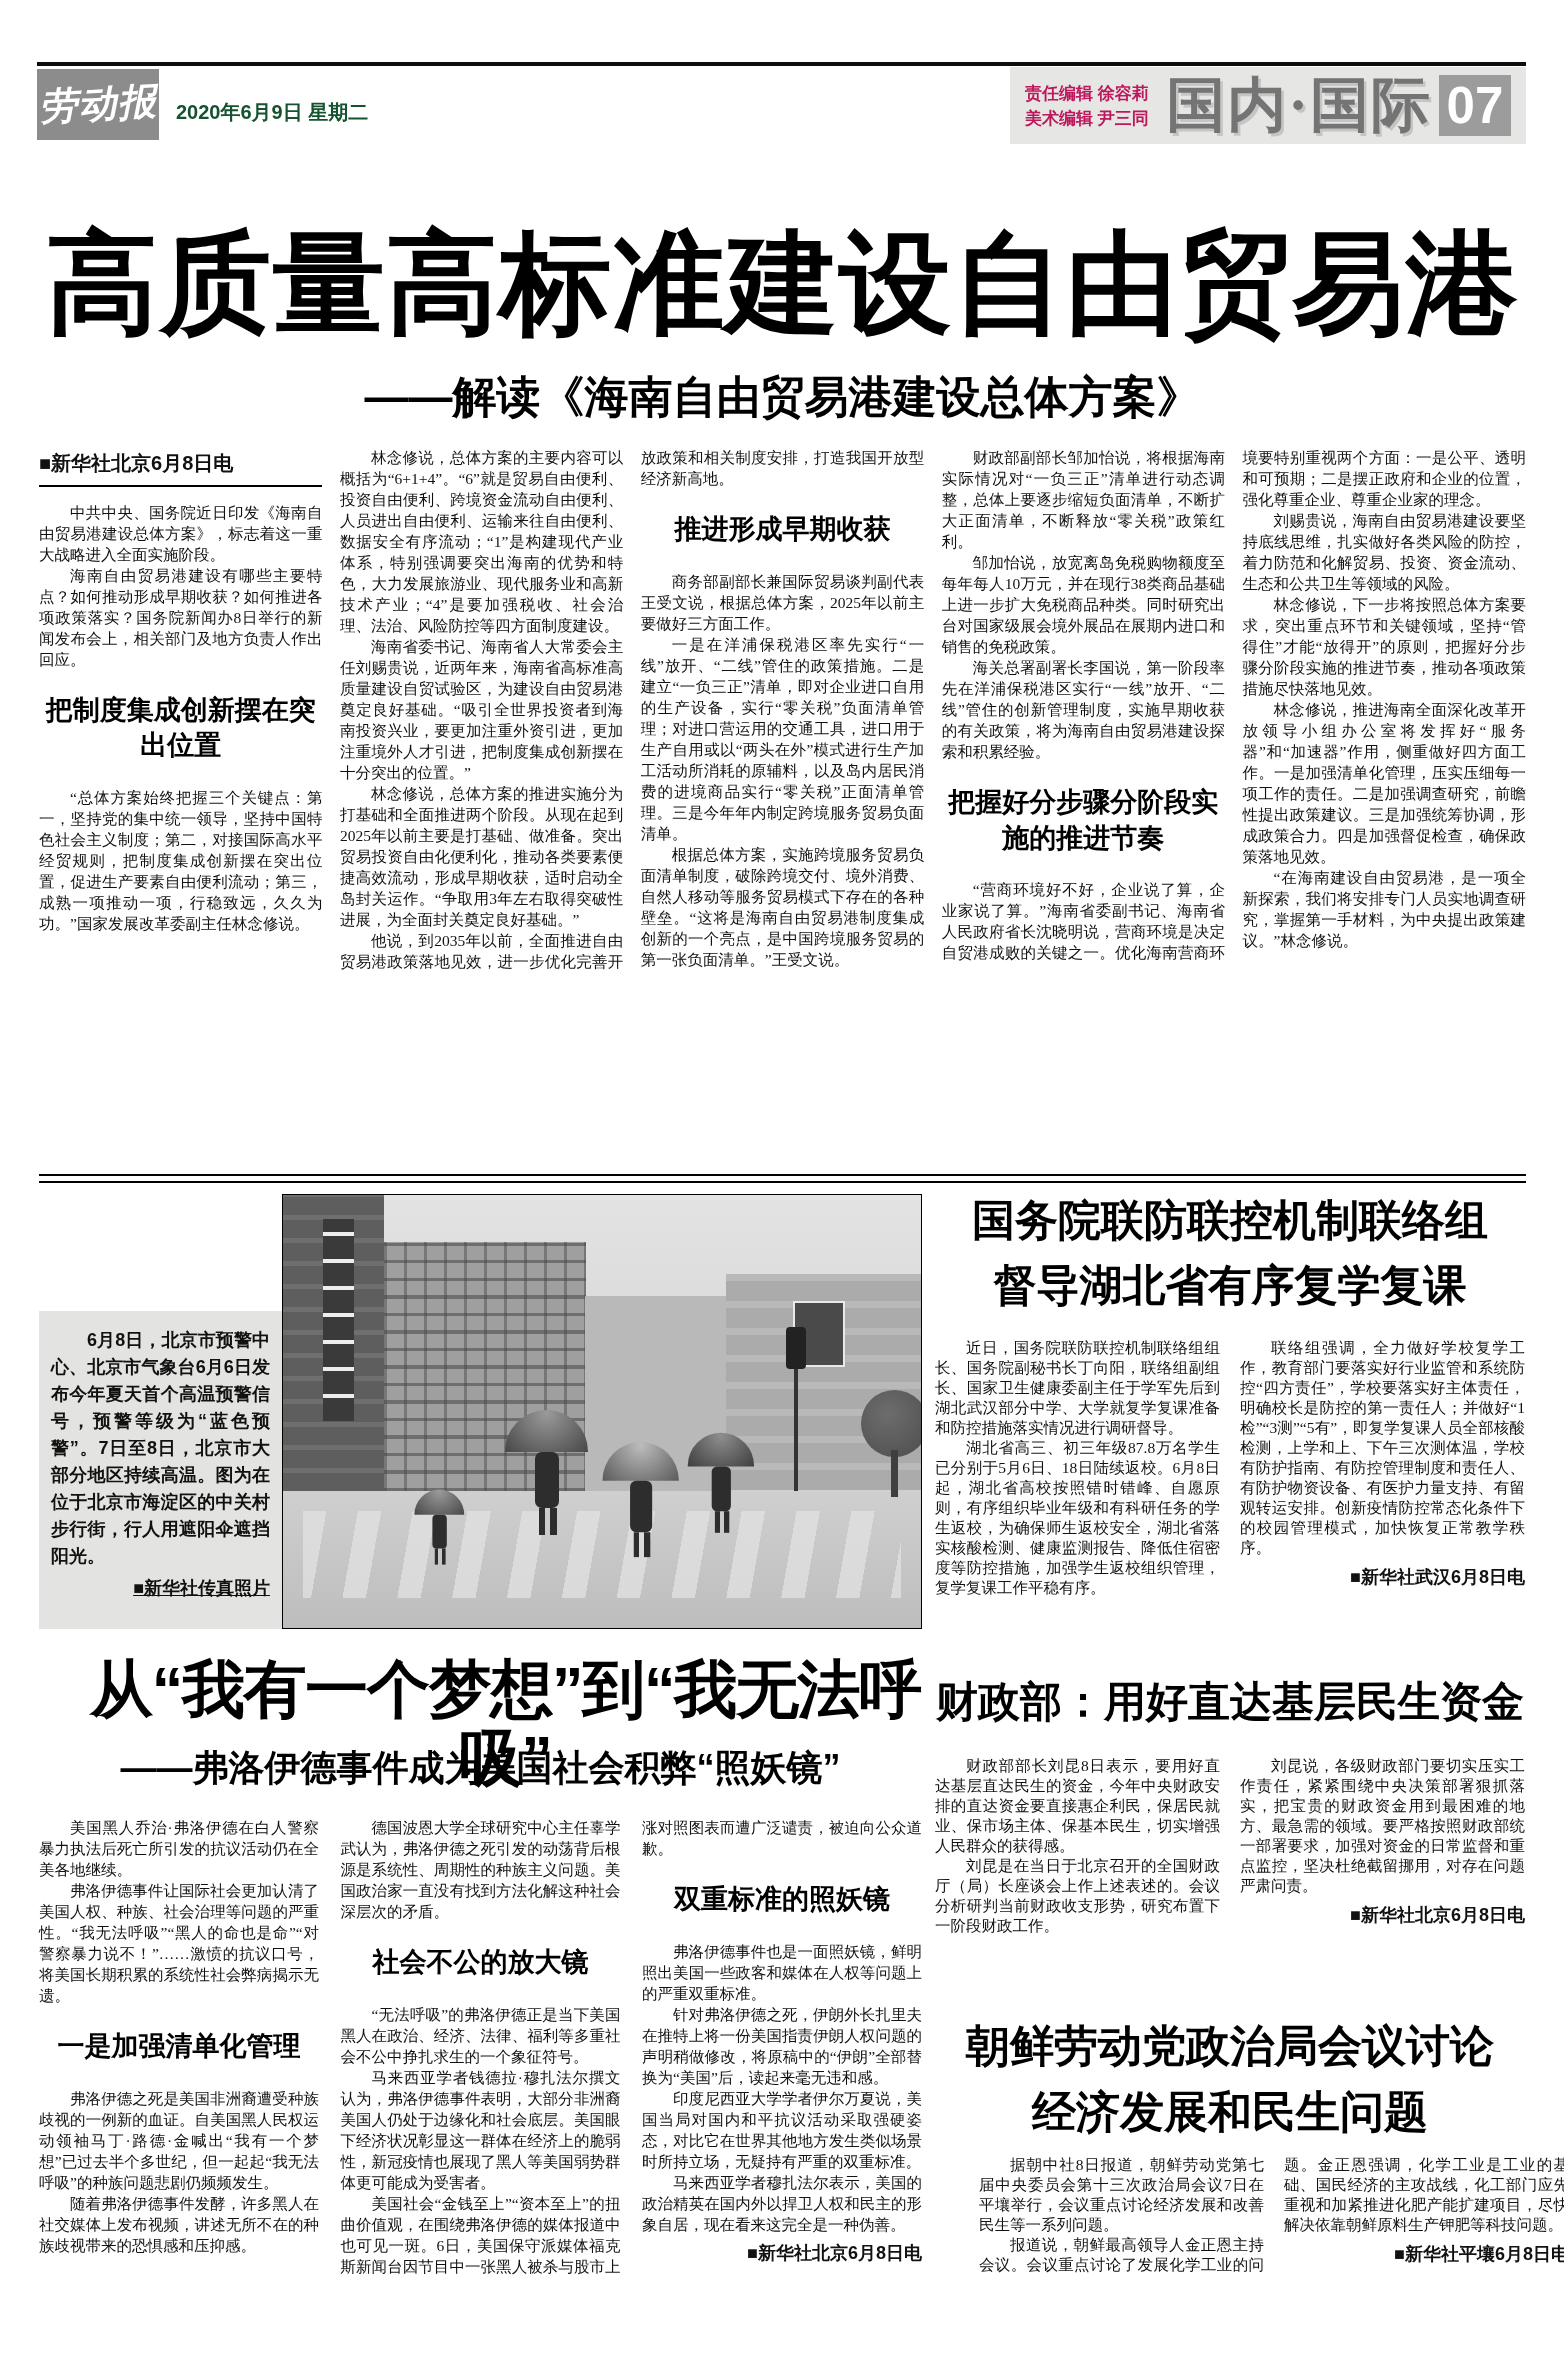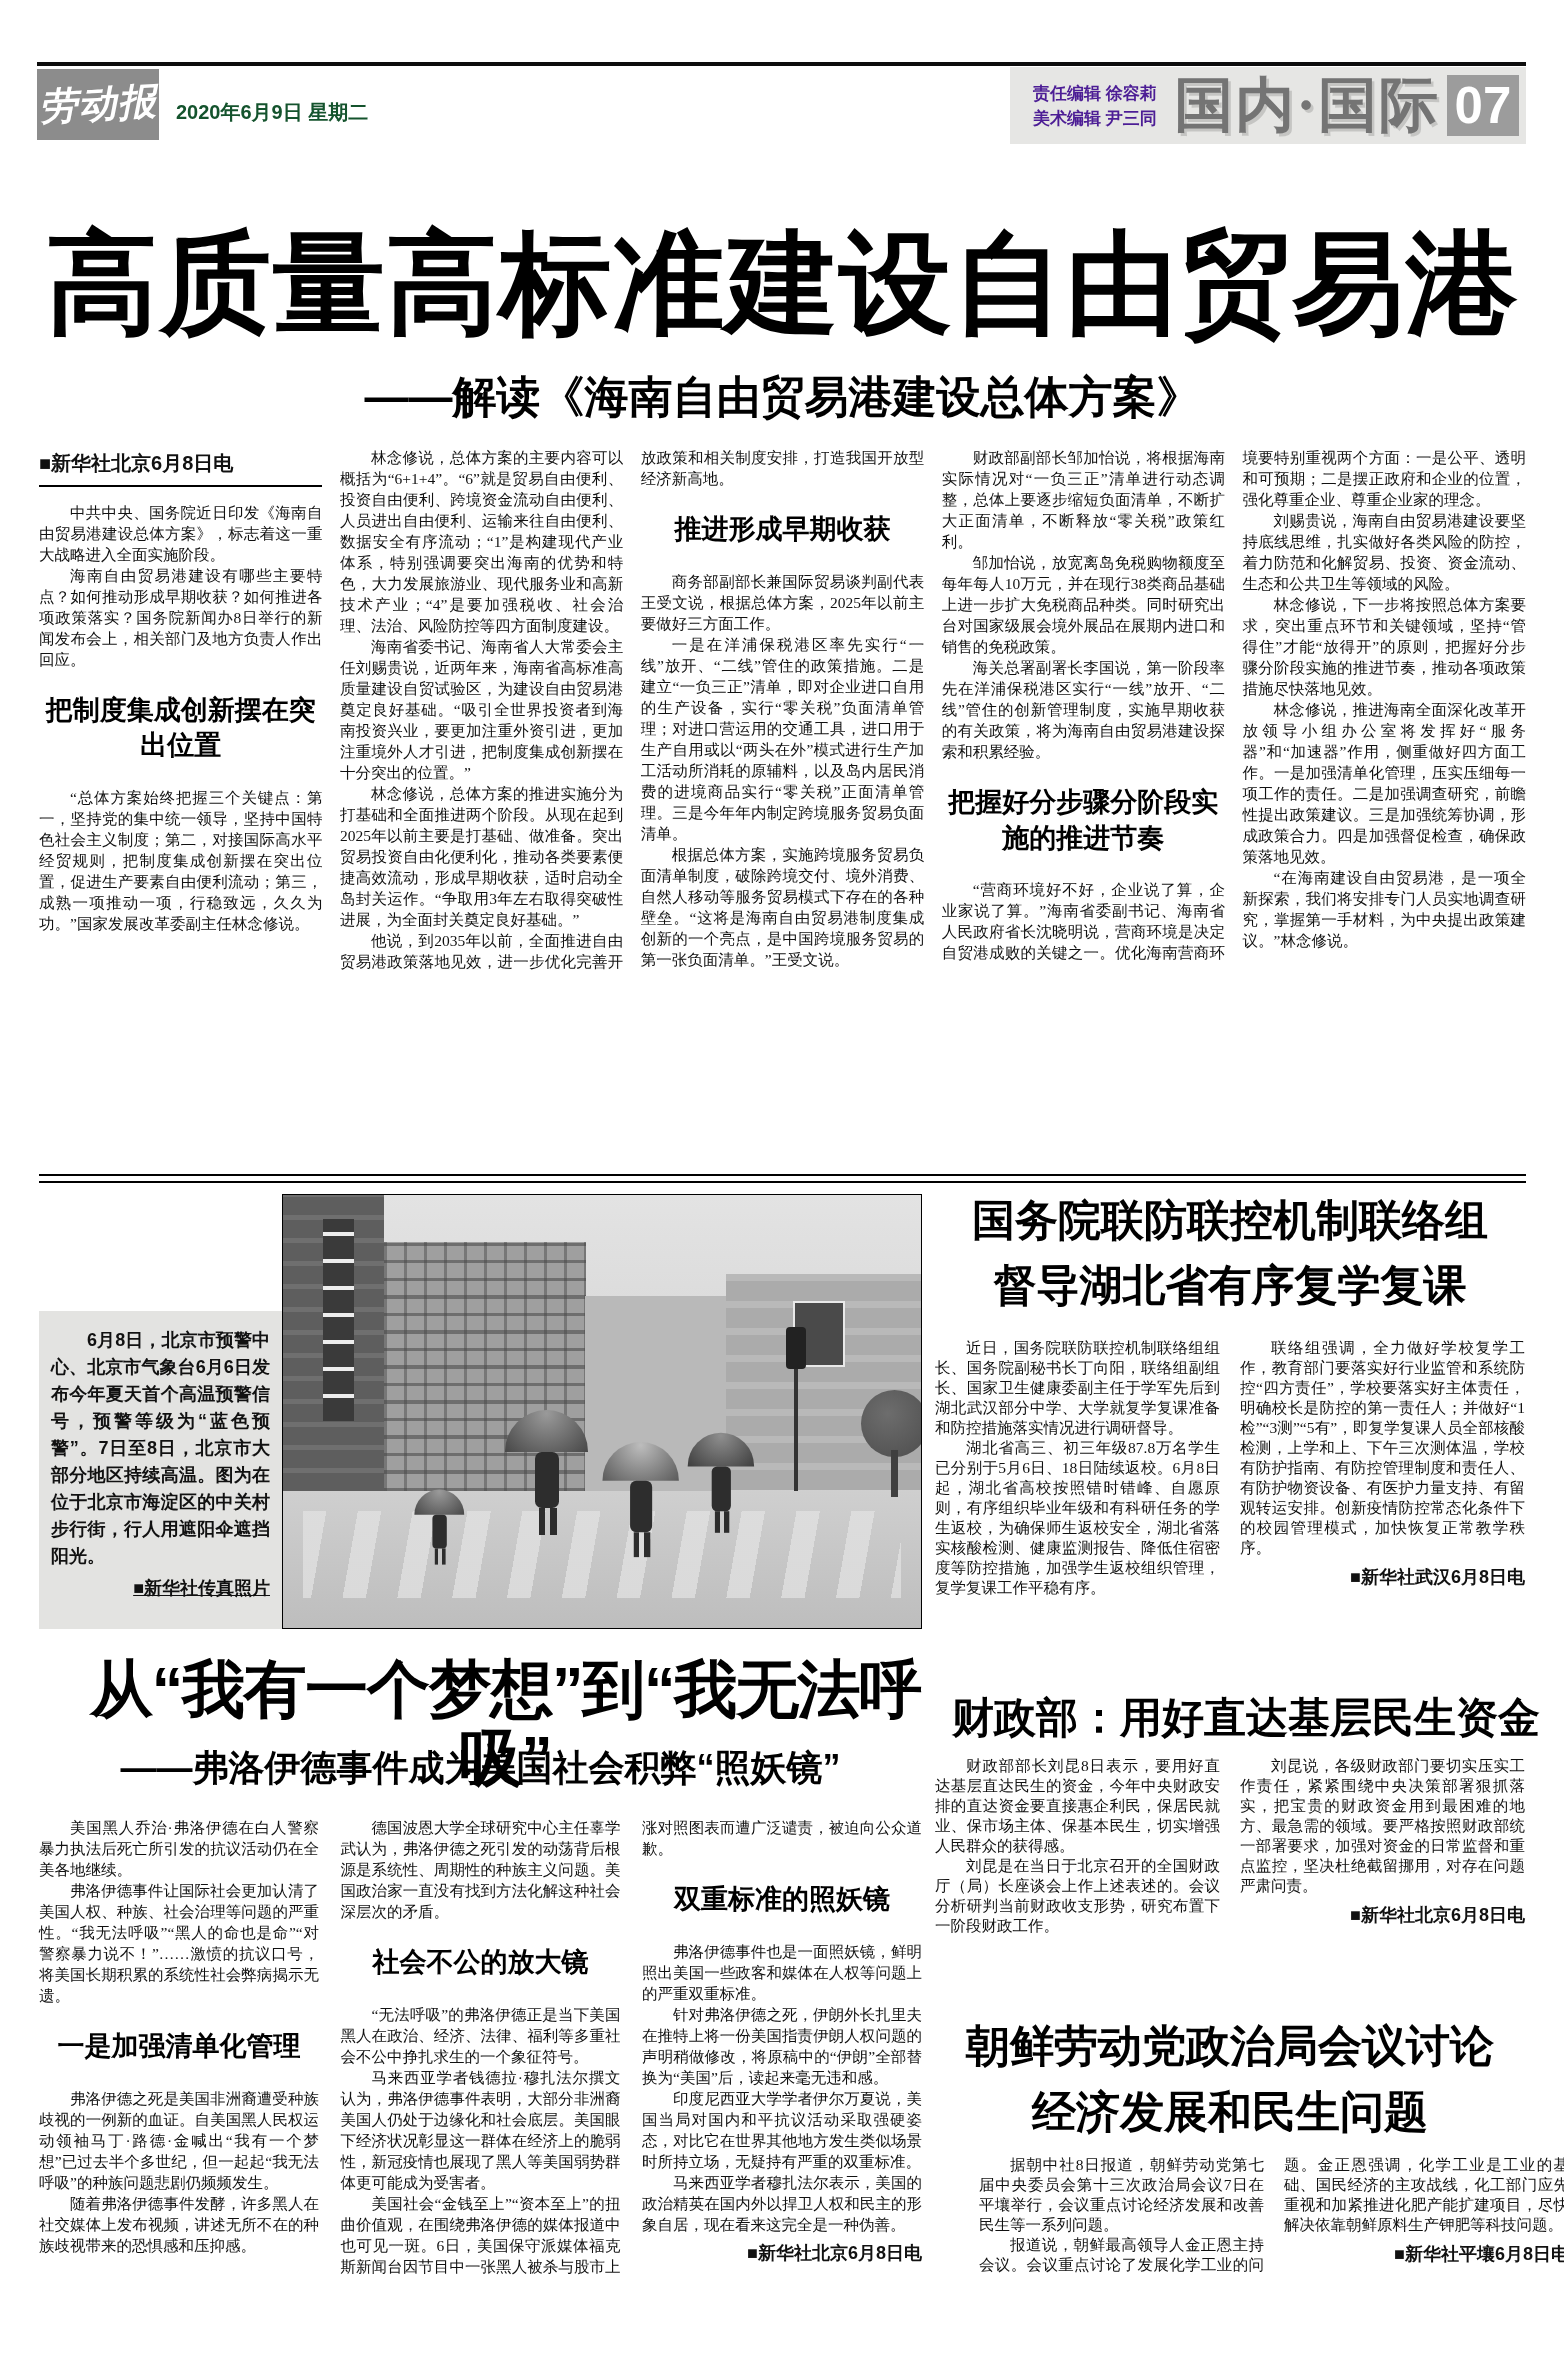--- a/index.html
+++ b/index.html
@@ -9,21 +9,21 @@
   }
   .abs{position:absolute;}
   
   .top-rule{left:37px;top:62px;width:1489px;height:4px;background:#0d0d0d;}
   .logo-box{left:37px;top:69px;width:122px;height:71px;background:#8c8c8c;
     display:flex;align-items:center;justify-content:center;}
   .logo-box span{color:#fff;font:italic 900 38px "DejaVu Serif", serif;transform:rotate(-3deg);letter-spacing:1.3px;}
   .mast-date{left:176px;top:99px;font:bold 20px "Liberation Sans", sans-serif;color:#14532d;}
   .right-band{left:1010px;top:67px;width:516px;height:77px;background:#e6e6e4;
     display:flex;align-items:center;padding-left:15px;box-sizing:border-box;}
-  .editors{font:bold 17px/25px "Liberation Sans", sans-serif;color:#4c1d95;white-space:nowrap;margin-left:8px;}
+  .editors{font:bold 17px/25px "Liberation Sans", sans-serif;color:#be185d;white-space:nowrap;}
   .section-title{font:bold 59px "Liberation Serif", serif;color:#747474;letter-spacing:2px;
     margin-left:17.5px;text-shadow:2.7px 2.7px 0 rgba(0,0,0,0.14);white-space:nowrap;}
   .page-num{background:#9c9c9c;color:#fff;font:bold 51px "Liberation Sans", sans-serif;
     padding:1.3px 8px;margin-left:6.7px;}
   
   .lead-headline{left:0;top:225px;width:1565px;text-align:center;margin:0;
     font:900 112px/1.05 "Liberation Sans", sans-serif;letter-spacing:1.3px;color:#000;}
   .lead-sub{left:0;top:368px;width:1565px;text-align:center;
     font:bold 44px "Liberation Sans", sans-serif;color:#000;}
   .lead-body{left:39px;top:447px;width:1487px;height:724px;
@@ -78,21 +78,21 @@
   .signoff{margin:6.7px 0 0;text-align:right;text-indent:0;
     font:bold 18px "Liberation Sans", sans-serif;}
   
   .a3-headline{left:56px;top:1647px;width:883px;margin:8px;text-align:center;
     font:900 63px/1.1 "Liberation Sans", sans-serif;letter-spacing:-1.3px;color:#000;}
   .a3-sub{left:39px;top:1744px;width:883px;text-align:center;
     font:bold 36px "Liberation Sans", sans-serif;color:#000;}
   .a3-body{left:39px;top:1817px;width:883px;height:552px;
     column-count:3;column-gap:21.5px;font-size:15.5px;line-height:21px;text-align:justify;}
   
-  .a4-title{left:935px;top:1674px;width:590px;margin:16px;text-align:center;
+  .a4-title{left:935px;top:1674px;width:590px;margin:0;text-align:center;
     font:bold 42px "Liberation Sans", sans-serif;color:#000;}
   .a4-body{left:935px;top:1756px;width:590px;height:239px;
     column-count:2;column-gap:20px;font-size:15.5px;line-height:20px;text-align:justify;}
   
   .a5-title{left:935px;top:2013px;width:590px;margin:0;text-align:center;
     font:bold 44px/1.5 "Liberation Sans", sans-serif;color:#000;}
   .a5-body{left:935px;top:2155px;width:590px;height:215px;
     column-count:2;column-gap:20px;font-size:15.5px;line-height:20px;text-align:justify;margin-left:44px;}
 </style>
 </head>

